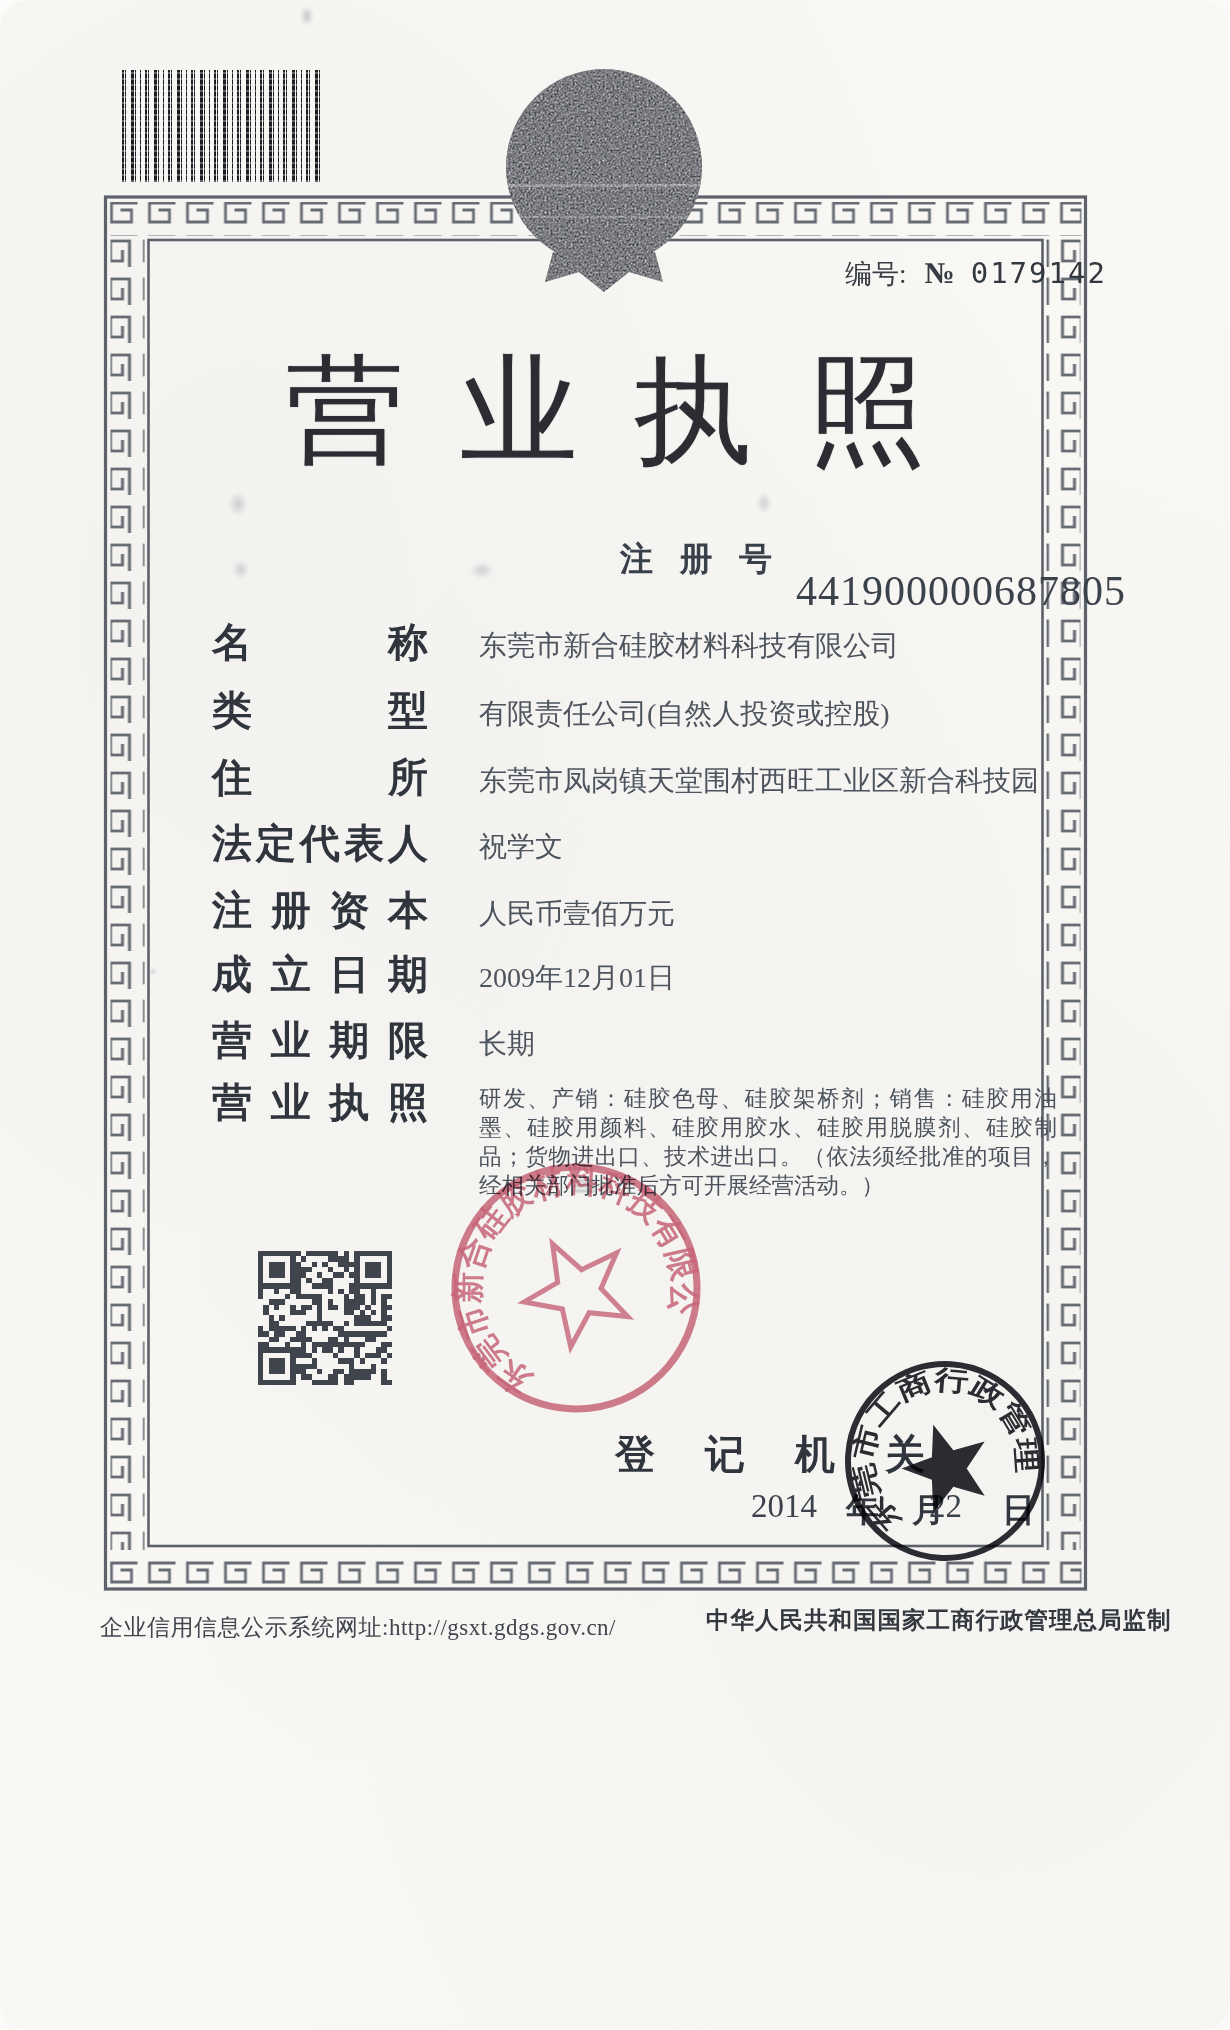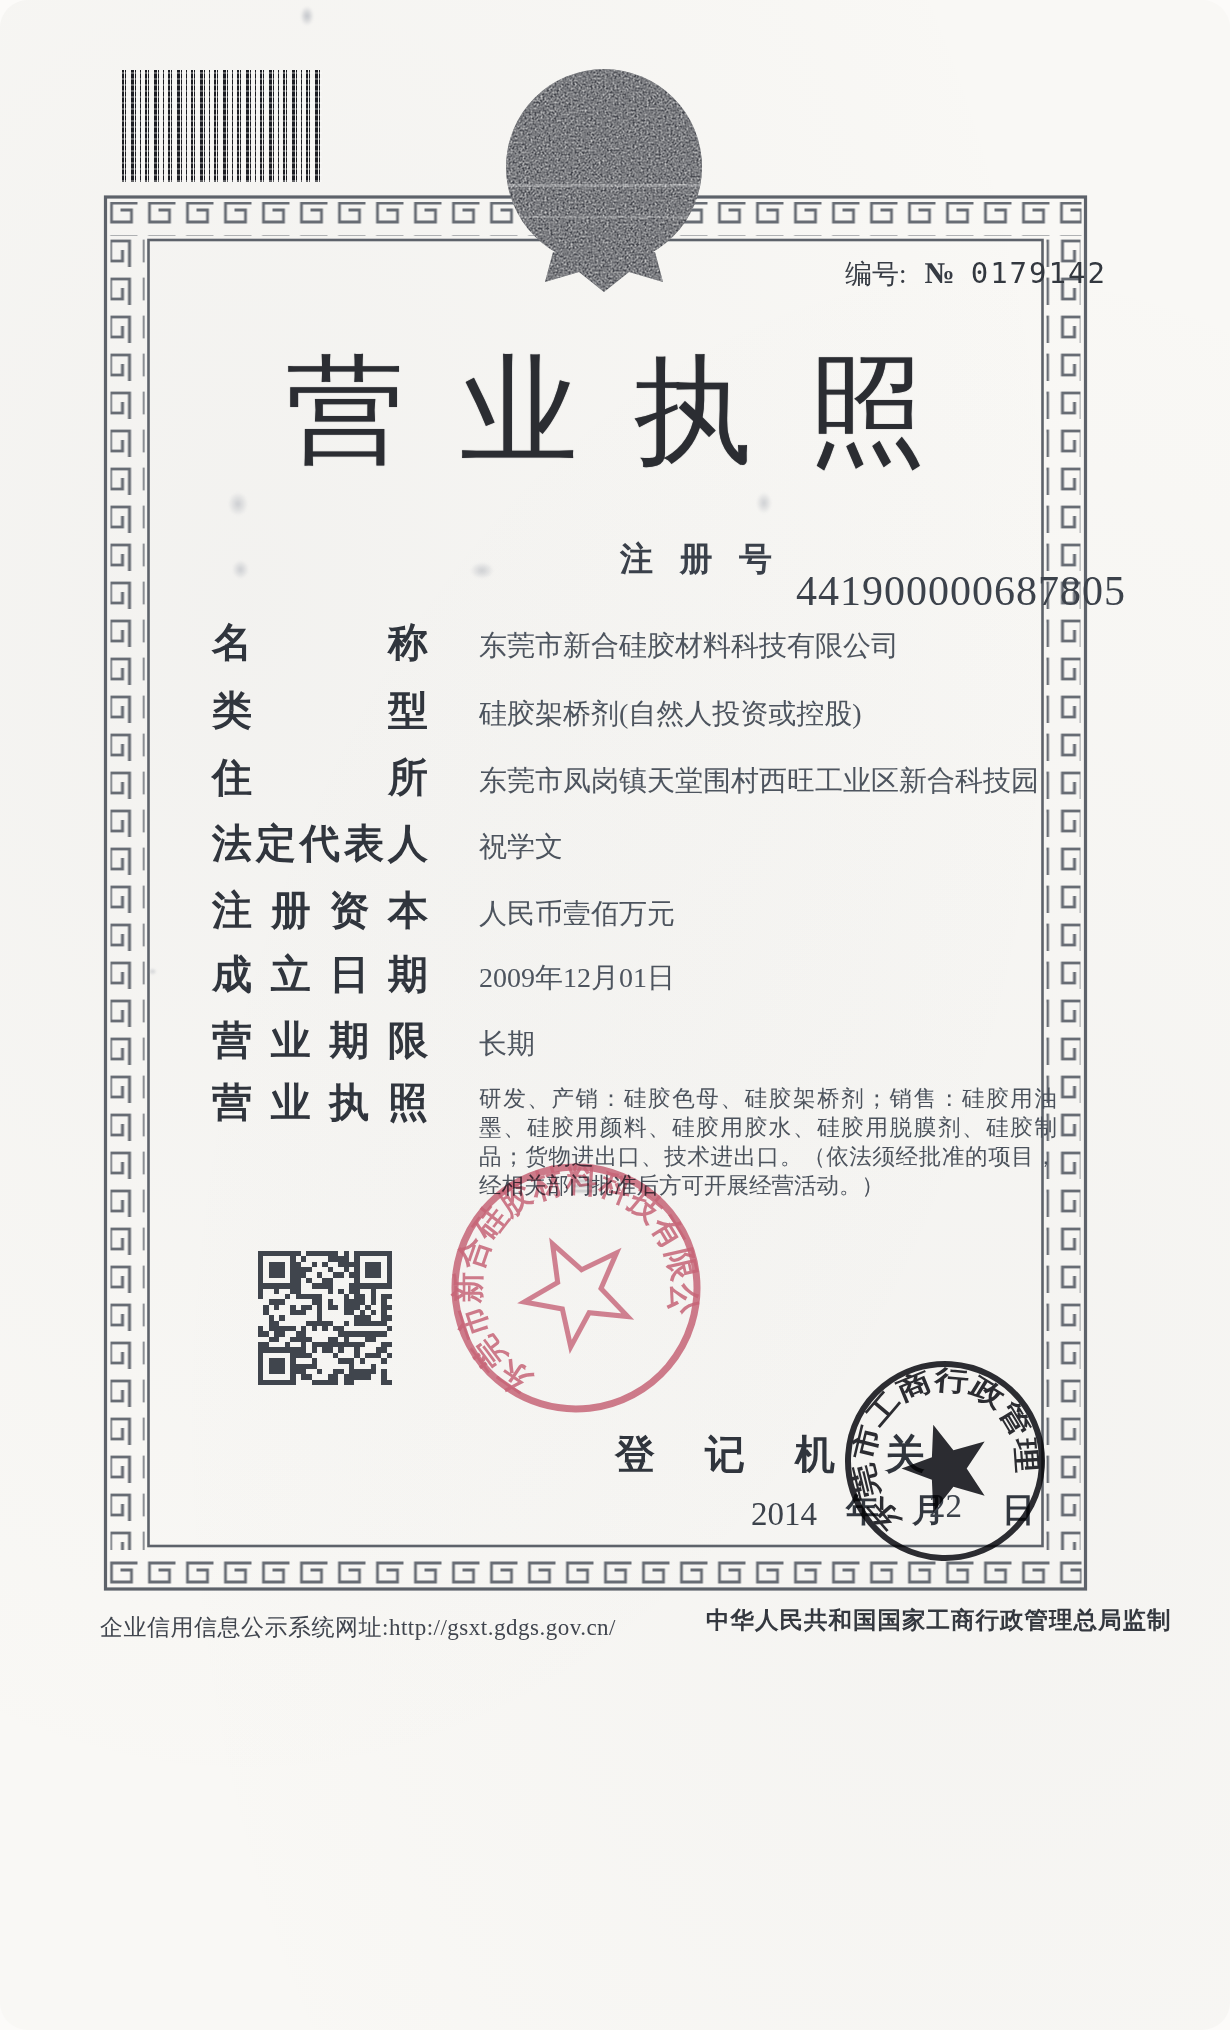--- a/index.html
+++ b/index.html
@@ -70,21 +70,21 @@
   .f7 .fvalue{
     white-space:normal;font-size:22.5px;line-height:29px;width:578px;top:4px;
     text-align:justify;color:#4b525c;
   }
   
   .registry-label{
     position:absolute;left:615px;top:1427px;z-index:4;white-space:nowrap;
     font-size:40px;font-weight:bold;letter-spacing:20px;color:#30353d;
   }
   .date-line{position:absolute;top:1488px;z-index:4;font-size:33px;color:#3c424b;}
-  .d-year{position:absolute;left:751px;white-space:nowrap;margin-top:8px;}
+  .d-year{position:absolute;left:751px;white-space:nowrap;}
   .d-yu{position:absolute;left:846px;font-weight:bold;color:#32373f;}
   .d-mu{position:absolute;left:912px;font-weight:bold;color:#32373f;}
   .d-day{position:absolute;left:929px;}
   .d-du{position:absolute;left:1002px;font-weight:bold;color:#32373f;}
   
   .qr{
     position:absolute;left:258px;top:1251px;width:134px;height:134px;z-index:4;
     display:grid;grid-template-columns:repeat(25,1fr);grid-template-rows:repeat(25,1fr);
     filter:blur(0.3px);
   }
@@ -170,21 +170,21 @@
 
   <div class="regno-label">注 册 号</div>
   <div class="regno-value">441900000687805</div>
 
   <div class="field f0">
     <div class="flabel">名称</div>
     <div class="fvalue">东莞市新合硅胶材料科技有限公司</div>
   </div>
   <div class="field f1">
     <div class="flabel">类型</div>
-    <div class="fvalue">硅胶架桥剂(自然人投资或控股)</div>
+    <div class="fvalue">有限责任公司(自然人投资或控股)</div>
   </div>
   <div class="field f2">
     <div class="flabel">住所</div>
     <div class="fvalue">东莞市凤岗镇天堂围村西旺工业区新合科技园</div>
   </div>
   <div class="field f3">
     <div class="flabel">法定代表人</div>
     <div class="fvalue">祝学文</div>
   </div>
   <div class="field f4">

